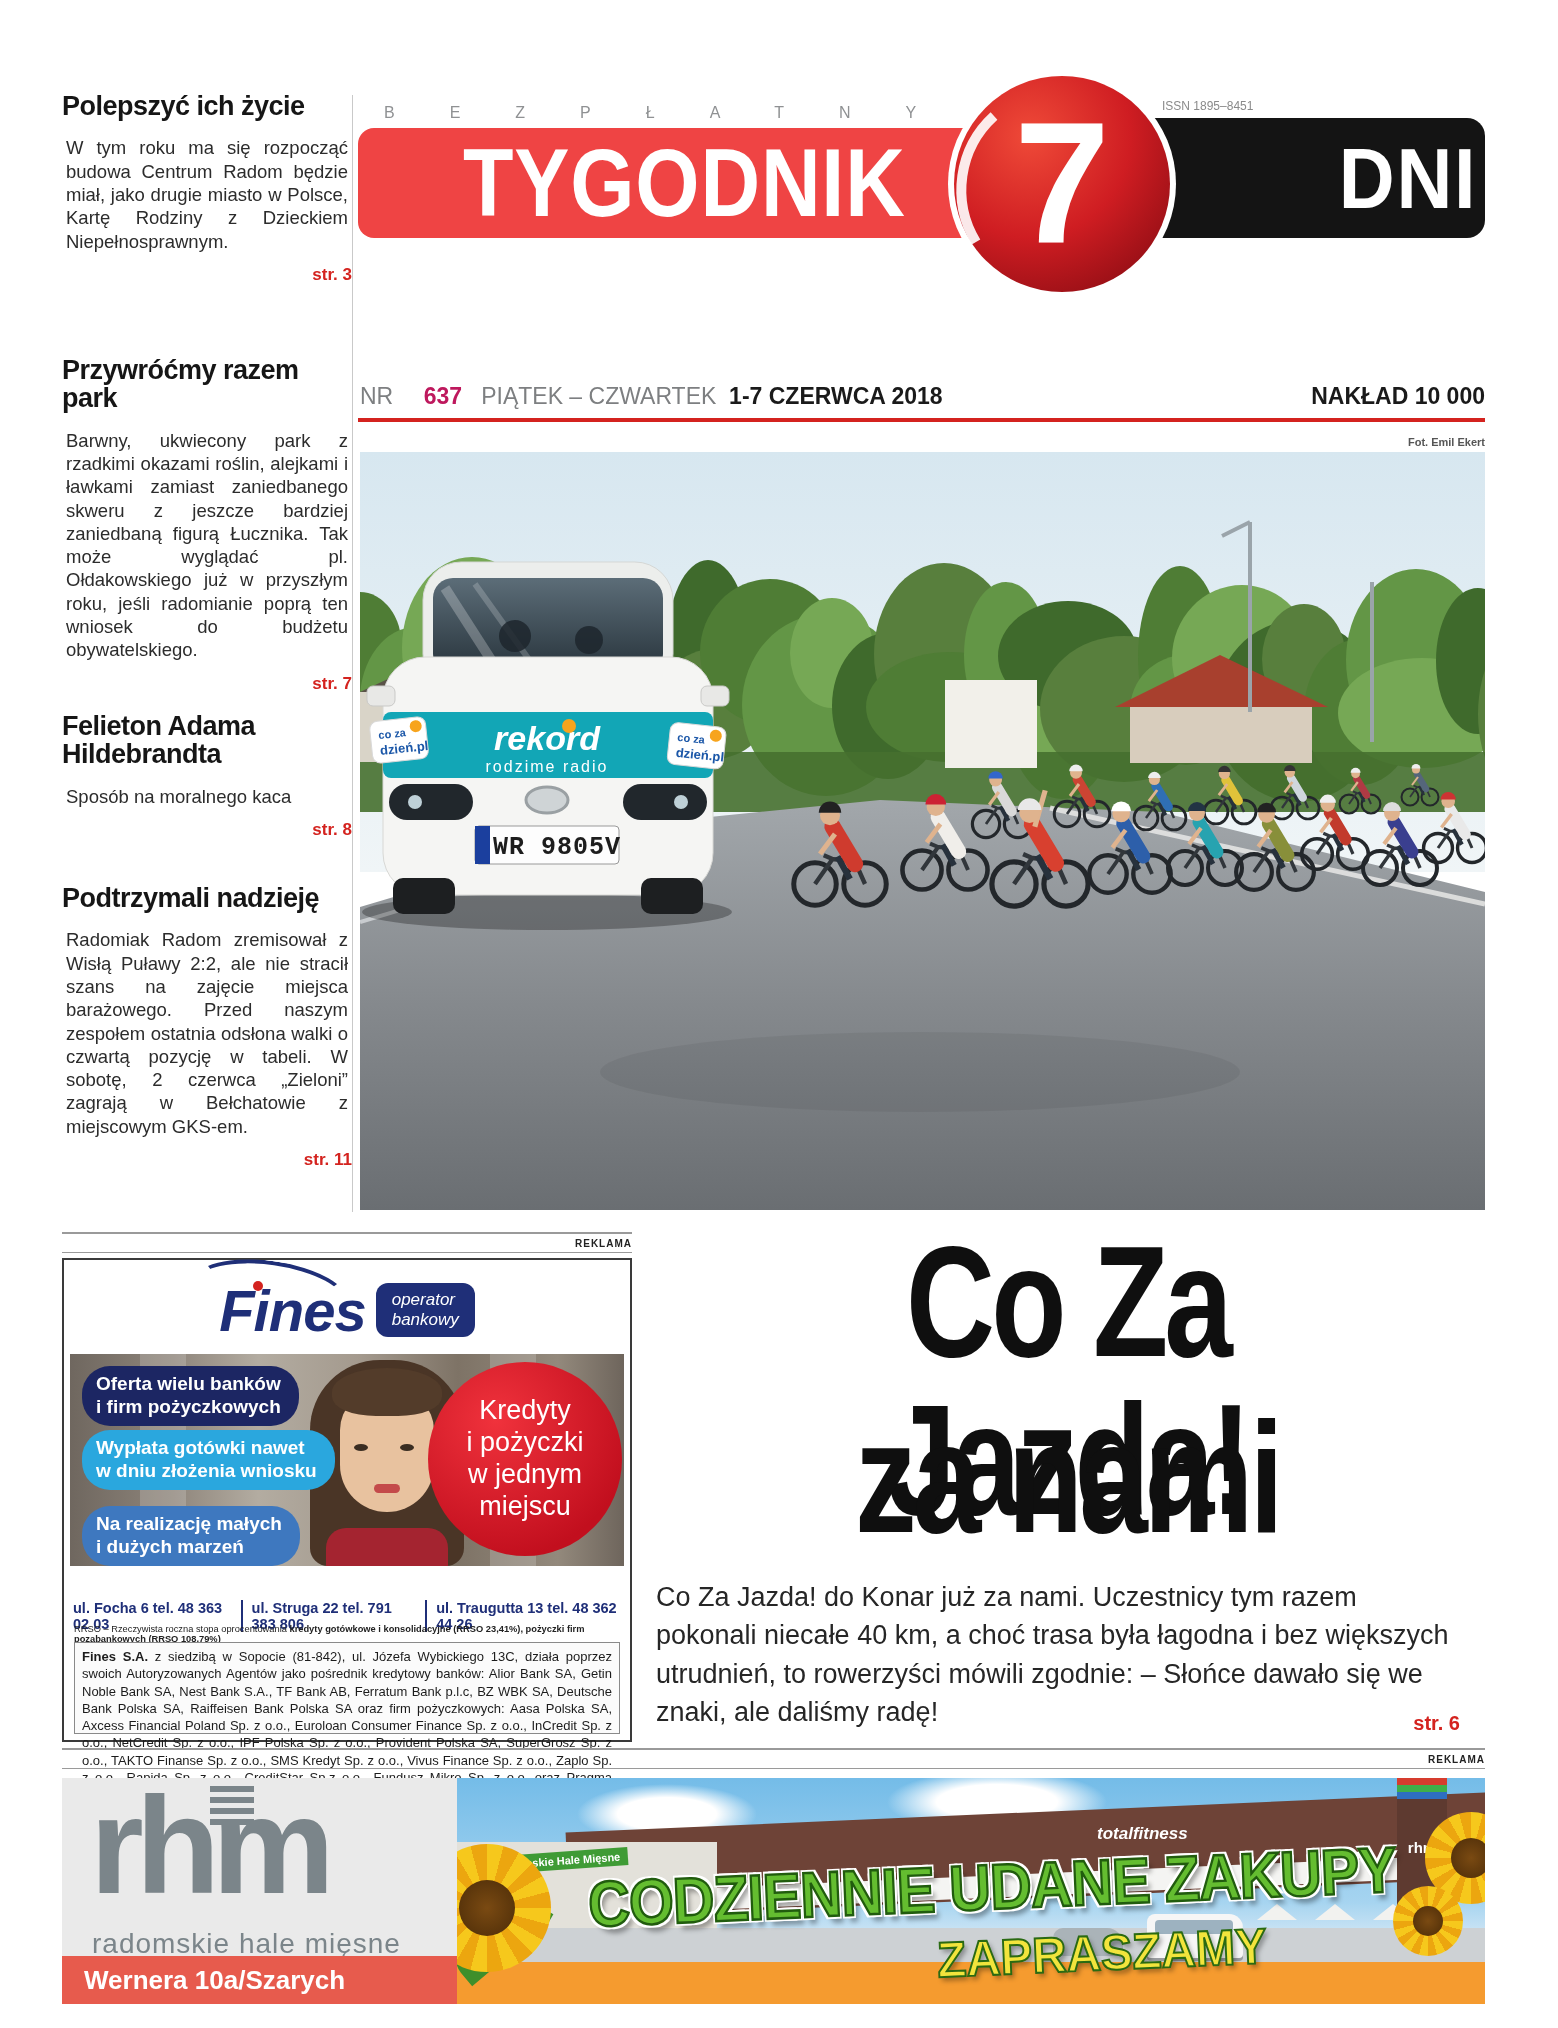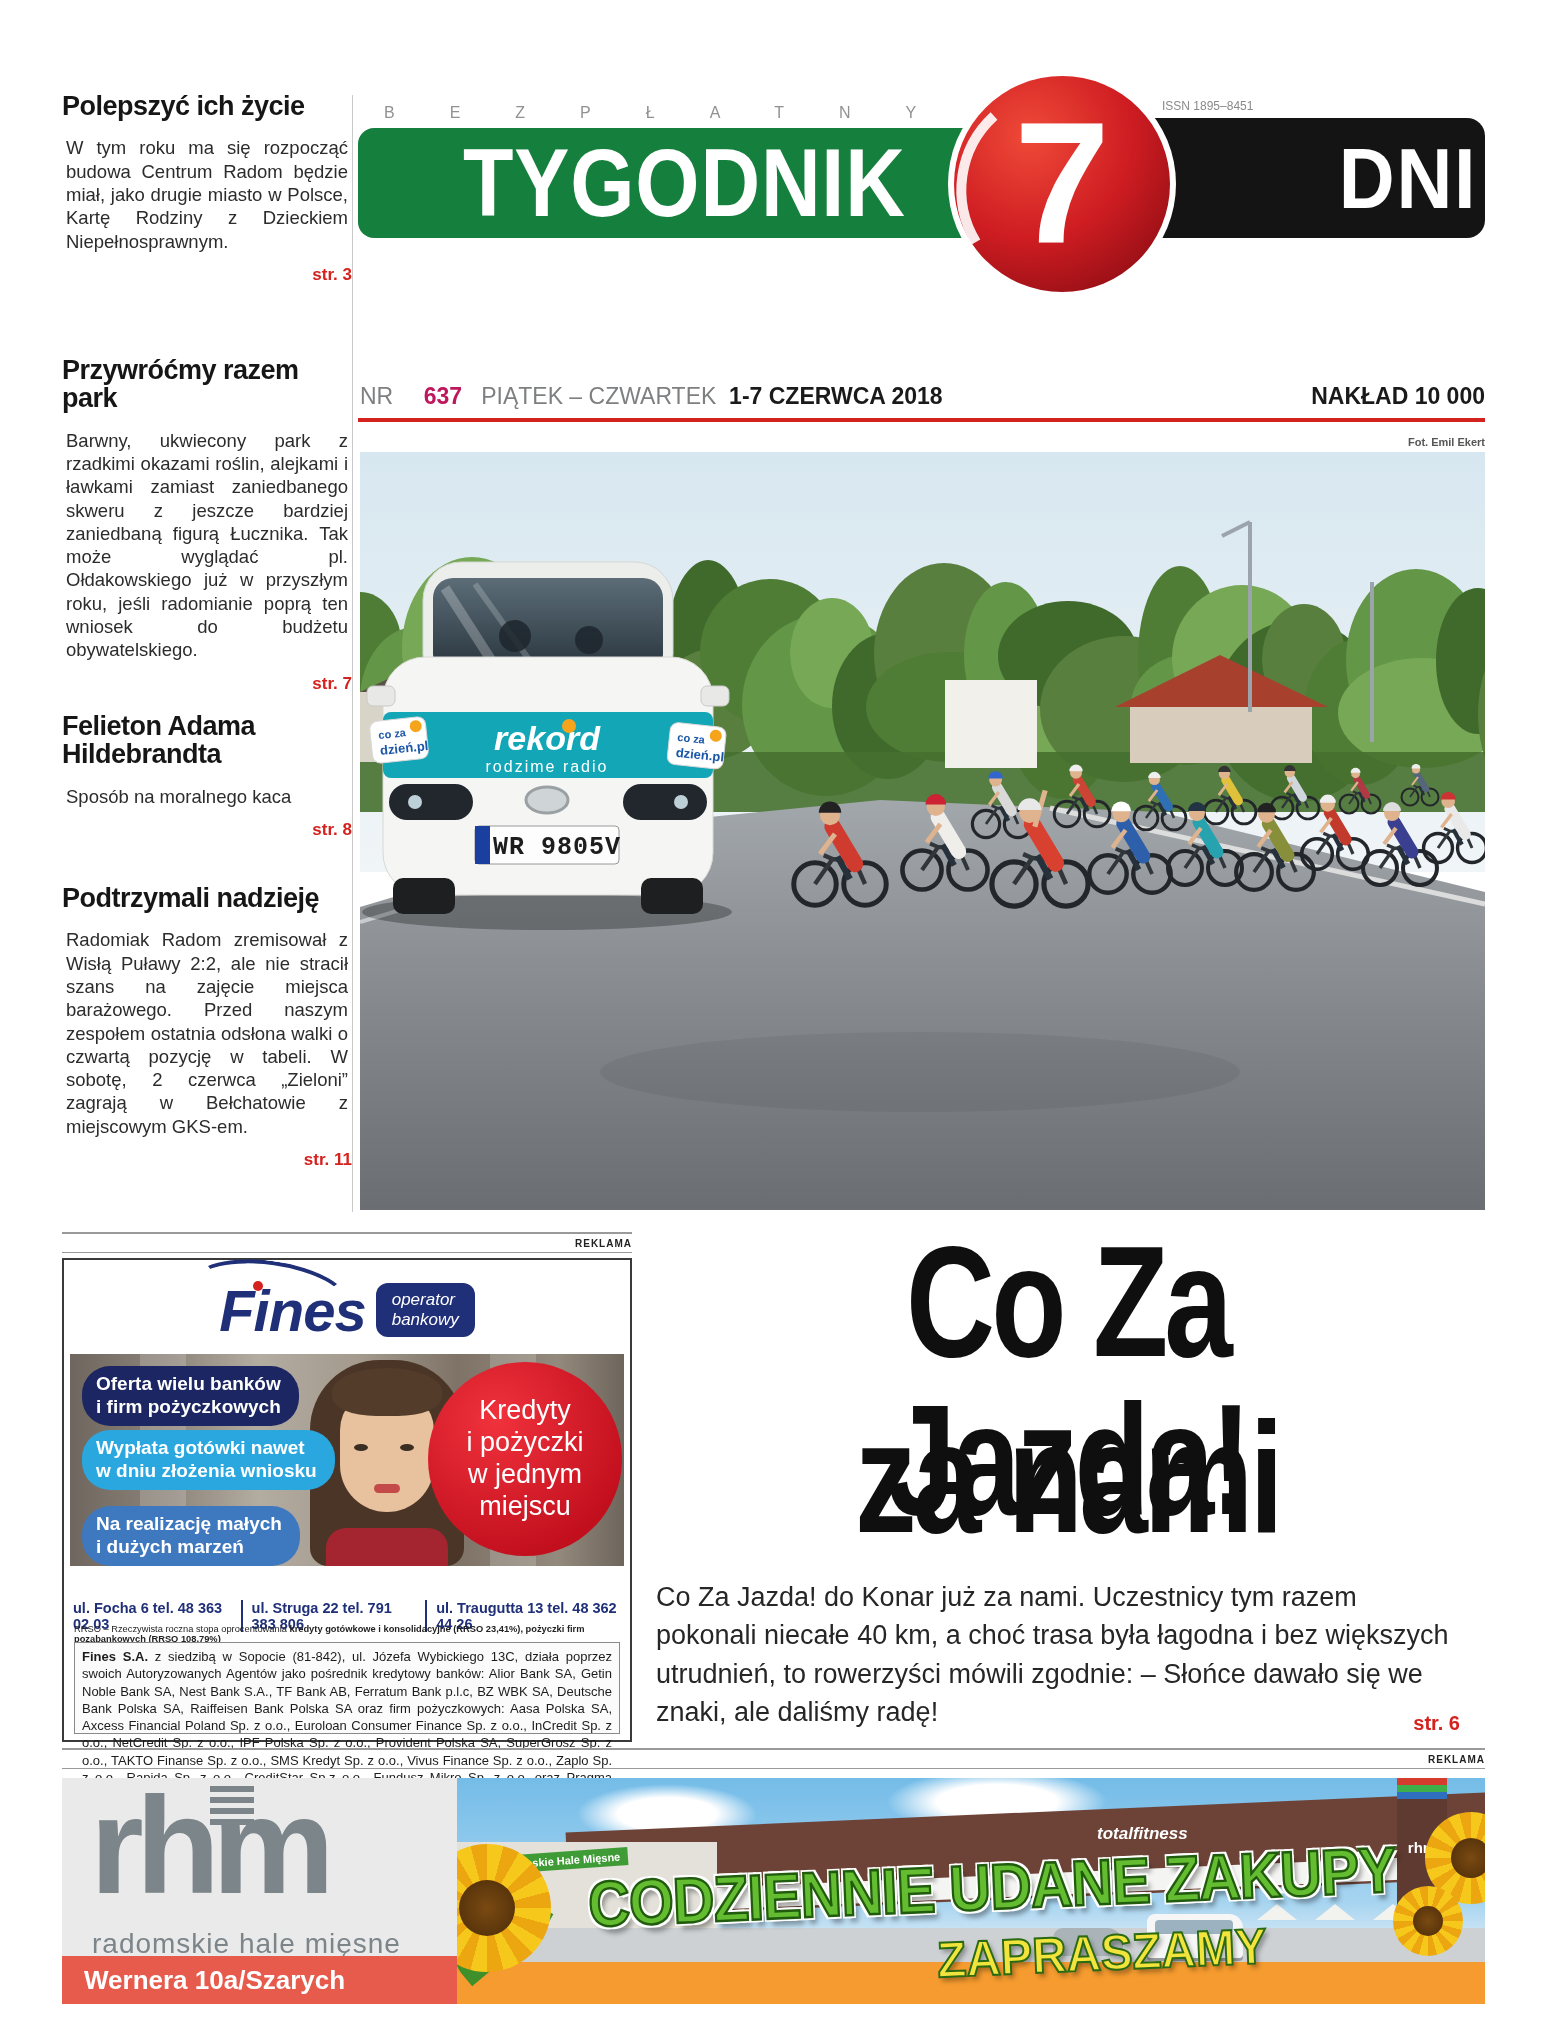--- a/index.html
+++ b/index.html
@@ -9,21 +9,21 @@
   
   .sidebar-story{position:absolute;left:62px;width:290px;}
   .story-title{font-weight:bold;font-size:27px;line-height:1.05;letter-spacing:-0.5px;color:#161616;margin:0 0 16px 0;}
   .story-body{font-size:18.5px;line-height:1.26;text-align:justify;color:#2c2c2c;margin:4px;}
   .story-ref{margin-top:12px;text-align:right;font-weight:bold;font-size:17px;color:#d4231f;}
 
   .v-divider{position:absolute;left:352px;top:95px;width:1px;height:1117px;background:#c9c9c9;}
 
   
   .free-label{position:absolute;left:384px;top:104px;font-size:16px;letter-spacing:55px;color:#8f9193;}
-  .tyg-box{position:absolute;left:358px;top:128px;width:652px;height:110px;background:#15803d;border-radius:16px;
+  .tyg-box{position:absolute;left:358px;top:128px;width:652px;height:110px;background:#ef4444;border-radius:16px;
            display:flex;align-items:center;justify-content:center;}
   .tyg-text{color:#fff;font-weight:bold;font-size:96px;transform:scaleX(0.86);letter-spacing:1px;}
   .dni-box{position:absolute;left:1128px;top:118px;width:357px;height:120px;background:#141414;border-radius:18px;
            display:flex;align-items:center;justify-content:flex-end;box-sizing:border-box;}
   .dni-text{color:#fff;font-weight:bold;font-size:86px;transform:scaleX(0.9);letter-spacing:2px;}
   .issn{position:absolute;left:1162px;top:99px;font-size:12px;color:#8a8a8a;}
   .seven-wrap{position:absolute;left:942px;top:64px;width:240px;height:240px;}
   .issue-line{position:absolute;left:360px;top:383px;font-size:23px;color:#7d7f81;}
   .issue-line .nr-val{color:#be185d;font-weight:bold;margin-left:24px;}
   .issue-line .date{color:#1a1a1a;font-weight:bold;}

